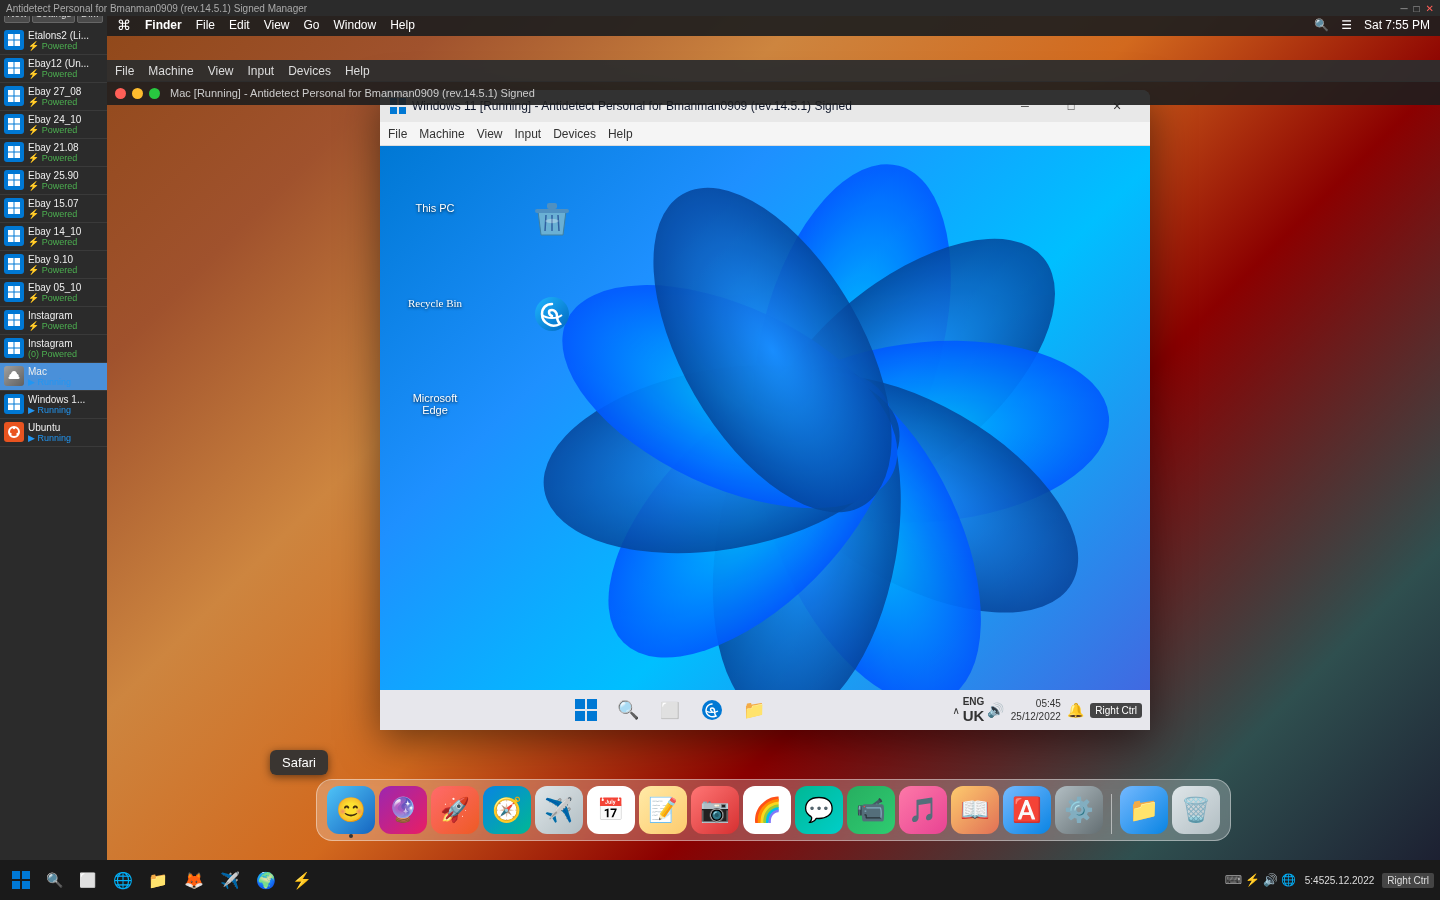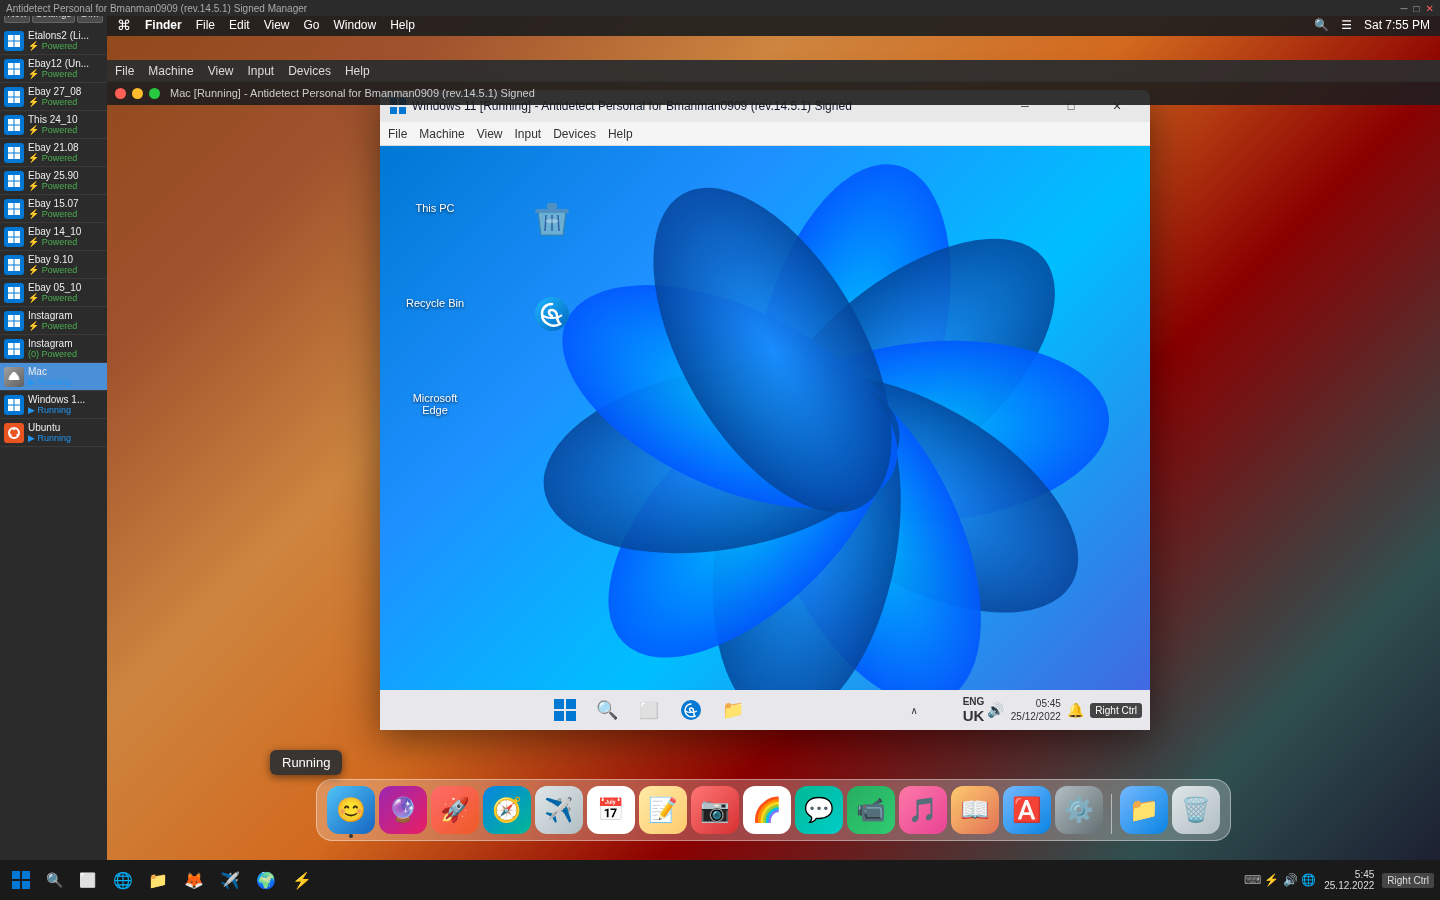--- a/index.html
+++ b/index.html
@@ -20,21 +20,21 @@
       top: 0; left: 0;
       width: 107px;
       height: 900px;
       background: #2b2b2b;
       z-index: 50;
       display: flex;
       flex-direction: column;
     }
     .sidebar-item {
       display: flex;
-      align-items: center;
+      align-items: flex-start;
       padding: 3px 4px;
       border-bottom: 1px solid #3a3a3a;
       cursor: pointer;
       color: #ddd;
       font-size: 9.5px;
     }
     .sidebar-item.active { background: #4a90d9; }
     .sidebar-icon {
       width: 20px; height: 20px;
       border-radius: 3px;
@@ -306,21 +306,21 @@
   <div class="sidebar-item">
     <div class="sidebar-icon icon-win">
         <svg width="12" height="12" viewBox="0 0 12 12">
           <rect x="0" y="0" width="5.5" height="5.5" fill="white"></rect>
           <rect x="6.5" y="0" width="5.5" height="5.5" fill="white"></rect>
           <rect x="0" y="6.5" width="5.5" height="5.5" fill="white"></rect>
           <rect x="6.5" y="6.5" width="5.5" height="5.5" fill="white"></rect>
         </svg>
       </div>
     <div class="sidebar-item-text">
-      <span class="sidebar-item-name">This 24_10</span>
+      <span class="sidebar-item-name">Ebay 24_10</span>
       <span class="sidebar-item-status powered">⚡ Powered</span>
     </div>
   </div>
   <div class="sidebar-item">
     <div class="sidebar-icon icon-win">
         <svg width="12" height="12" viewBox="0 0 12 12">
           <rect x="0" y="0" width="5.5" height="5.5" fill="white"></rect>
           <rect x="6.5" y="0" width="5.5" height="5.5" fill="white"></rect>
           <rect x="0" y="6.5" width="5.5" height="5.5" fill="white"></rect>
           <rect x="6.5" y="6.5" width="5.5" height="5.5" fill="white"></rect>
@@ -569,21 +569,21 @@
       <ellipse cx="375" cy="220" rx="90" ry="180" fill="url(#p2)" transform="rotate(330,375,325)" opacity="0.85"></ellipse>
     </svg>
 
     <div class="desktop-icon" style="left:20px;top:10px;">
       <div class="desktop-icon-img">
         
       </div>
       <span class="desktop-icon-label">This PC</span>
     </div>
 
-    <div class="desktop-icon" style="left:20px;top:105px;">
+    <div class="desktop-icon" style="left:20px;top:105px;font-family:Liberation Serif, serif;">
       <div class="desktop-icon-img">
         <svg width="36" height="38" viewBox="0 0 36 38">
             <path d="M4 10 L32 10 L29 34 L7 34 Z" fill="#6ab0d4" stroke="#4080a0" stroke-width="1"></path>
             <rect x="1" y="8" width="34" height="4" rx="2" fill="#5090c0"></rect>
             <rect x="13" y="2" width="10" height="6" rx="2" fill="#5090c0"></rect>
             <path d="M12 14 L11 30 M18 14 L18 30 M24 14 L25 30" stroke="#3060a0" stroke-width="1.5" fill="none"></path>
             <path d="M11 20 C14 17 22 17 25 20 C22 23 14 23 11 20Z" fill="rgba(255,255,255,0.3)"></path>
           </svg>
       </div>
       <span class="desktop-icon-label">Recycle Bin</span>
@@ -630,34 +630,34 @@
             <path d="M5 12 C5 12 7.5 13.5 11 13.5 C14.5 13.5 17 12 17 12" stroke="white" stroke-width="1.2" fill="none"></path>
           </svg>
       </div>
 
       <div style="width:36px;height:36px;display:flex;align-items:center;justify-content:center;border-radius:4px;cursor:pointer;font-size:18px;">📁</div>
     </div>
     <div style="display:flex;align-items:center;gap:6px;">
 
       <div style="display:flex;gap:3px;font-size:10px;color:#333;align-items:center;">
         <span>∧</span>
-        <span style="font-size:10px;font-weight:bold;margin-left:42px;">ENG<br><span style="font-size:15px;">UK</span></span>
+        <span style="font-size:10px;font-weight:bold;">ENG<br><span style="font-size:15px;">UK</span></span>
         <span style="font-size:14px;">🔊</span>
       </div>
       <div style="display:flex;flex-direction:column;align-items:flex-end;font-size:10px;color:#333;line-height:1.3;">
         <span>05:45</span>
         <span>25/12/2022</span>
       </div>
       <span style="font-size:14px;">🔔</span>
       <div style="background:rgba(0,0,0,0.7);color:white;font-size:10px;padding:2px 5px;border-radius:3px;">Right Ctrl</div>
     </div>
   </div>
 </div>
 
-<div class="safari-tooltip">Running</div>
+<div class="safari-tooltip">Safari</div>
 
 <div class="mac-dock">
   <div class="dock-inner">
 
     <div class="dock-item" style="background:linear-gradient(135deg,#4fc3f7,#1565c0);">
       <span>😊</span>
       <div class="dock-dot"></div>
     </div>
 
     <div class="dock-item" style="background:linear-gradient(135deg,#9c27b0,#e91e63);">
@@ -744,19 +744,19 @@
   <div class="win-taskbar-btn" style="font-size:16px;">📁</div>
   <div class="win-taskbar-btn" style="font-size:16px;">🦊</div>
   <div class="win-taskbar-btn" style="font-size:16px;">✈️</div>
   <div class="win-taskbar-btn" style="font-size:16px;">🌍</div>
   <div class="win-taskbar-btn" style="font-size:16px;color:#ff4444;">⚡</div>
 
   <div class="win-taskbar-right">
     <div style="display:flex;gap:3px;font-size:10px;">
       <span style="color:#aaa;font-size:12px;">⌨ ⚡ 🔊 🌐</span>
     </div>
-    <div style="display:flex;flex-direction:column;align-items:flex-end;font-size:10px;color:#ddd;margin-left:4px;">
+    <div style="display:flex;align-items:flex-end;font-size:10px;color:#ddd;margin-left:4px;">
       <span>5:45</span>
       <span>25.12.2022</span>
     </div>
     <div style="background:rgba(80,80,80,0.8);color:#ddd;font-size:10px;padding:2px 5px;border-radius:2px;margin-left:4px;">Right Ctrl</div>
   </div>
 </div>
 
 </body></html>

